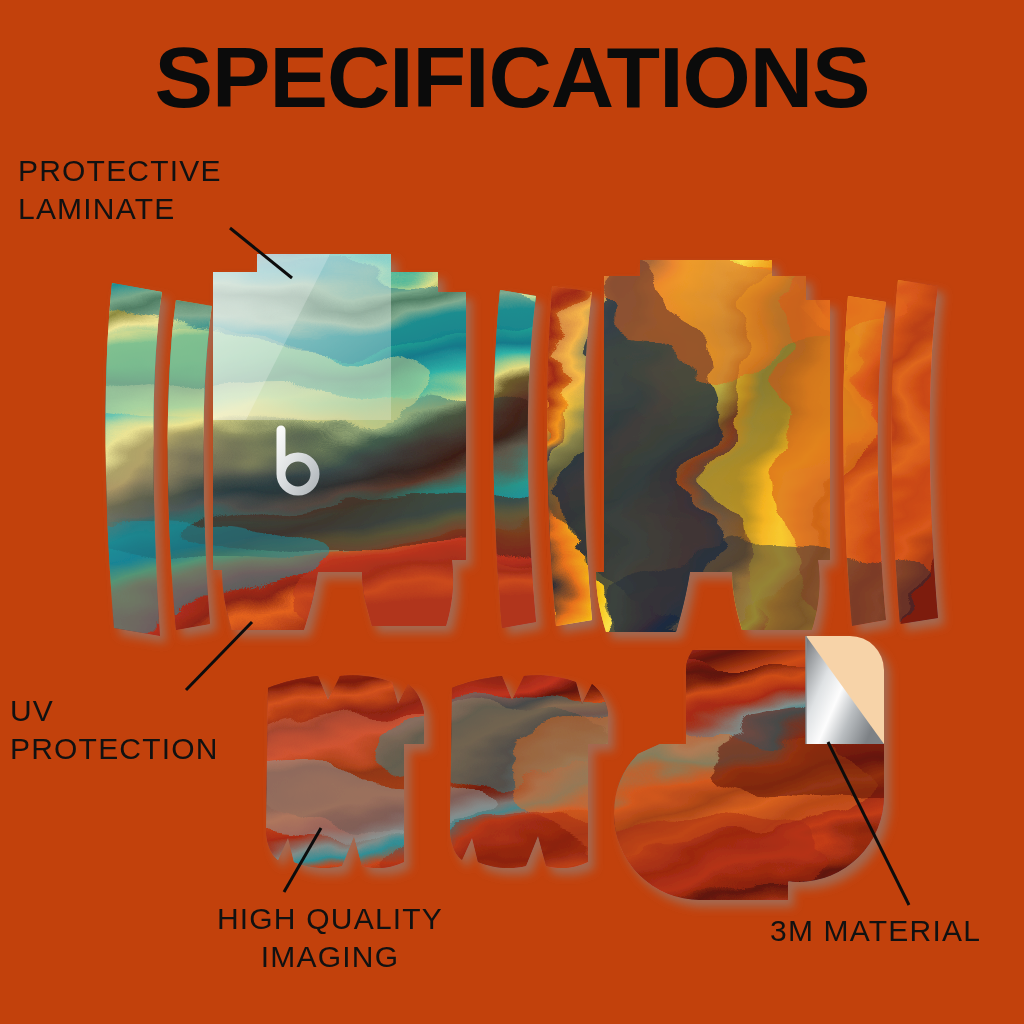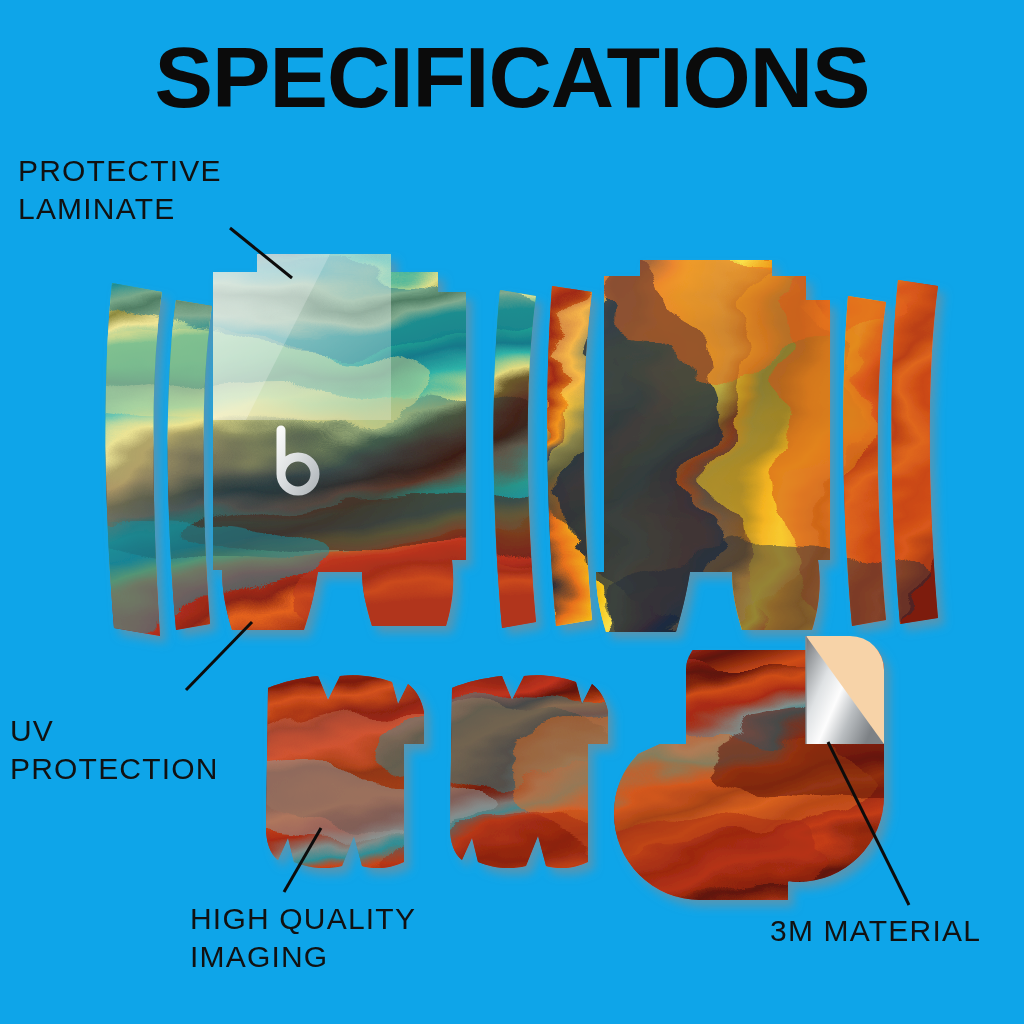--- a/index.html
+++ b/index.html
@@ -7,21 +7,21 @@
     padding: 0;
     background: #ffffff;
   }
   body {
     font-family: "Liberation Sans", sans-serif;
   }
   #stage {
     position: relative;
     width: 1024px;
     height: 1024px;
-    background: #0ea5e9;
+    background: #c2410c;
     overflow: hidden;
   }
 
   
   #page-title {
     position: absolute;
     left: 0;
     top: 34px;
     width: 1024px;
     text-align: center;
@@ -49,27 +49,26 @@
   #label-protective-laminate {
     left: 18px;
     top: 152px;
     width: 250px;
   }
   #label-uv-protection {
     left: 10px;
     top: 692px;
     width: 260px;
     text-align: left;
-    margin-top: 20px;
   }
   #label-high-quality-imaging {
     left: 190px;
     top: 900px;
     width: 280px;
-    text-align: left;
+    text-align: center;
   }
   #label-3m-material {
     left: 770px;
     top: 912px;
     width: 260px;
     text-align: left;
   }
 
   
   svg.layer {

